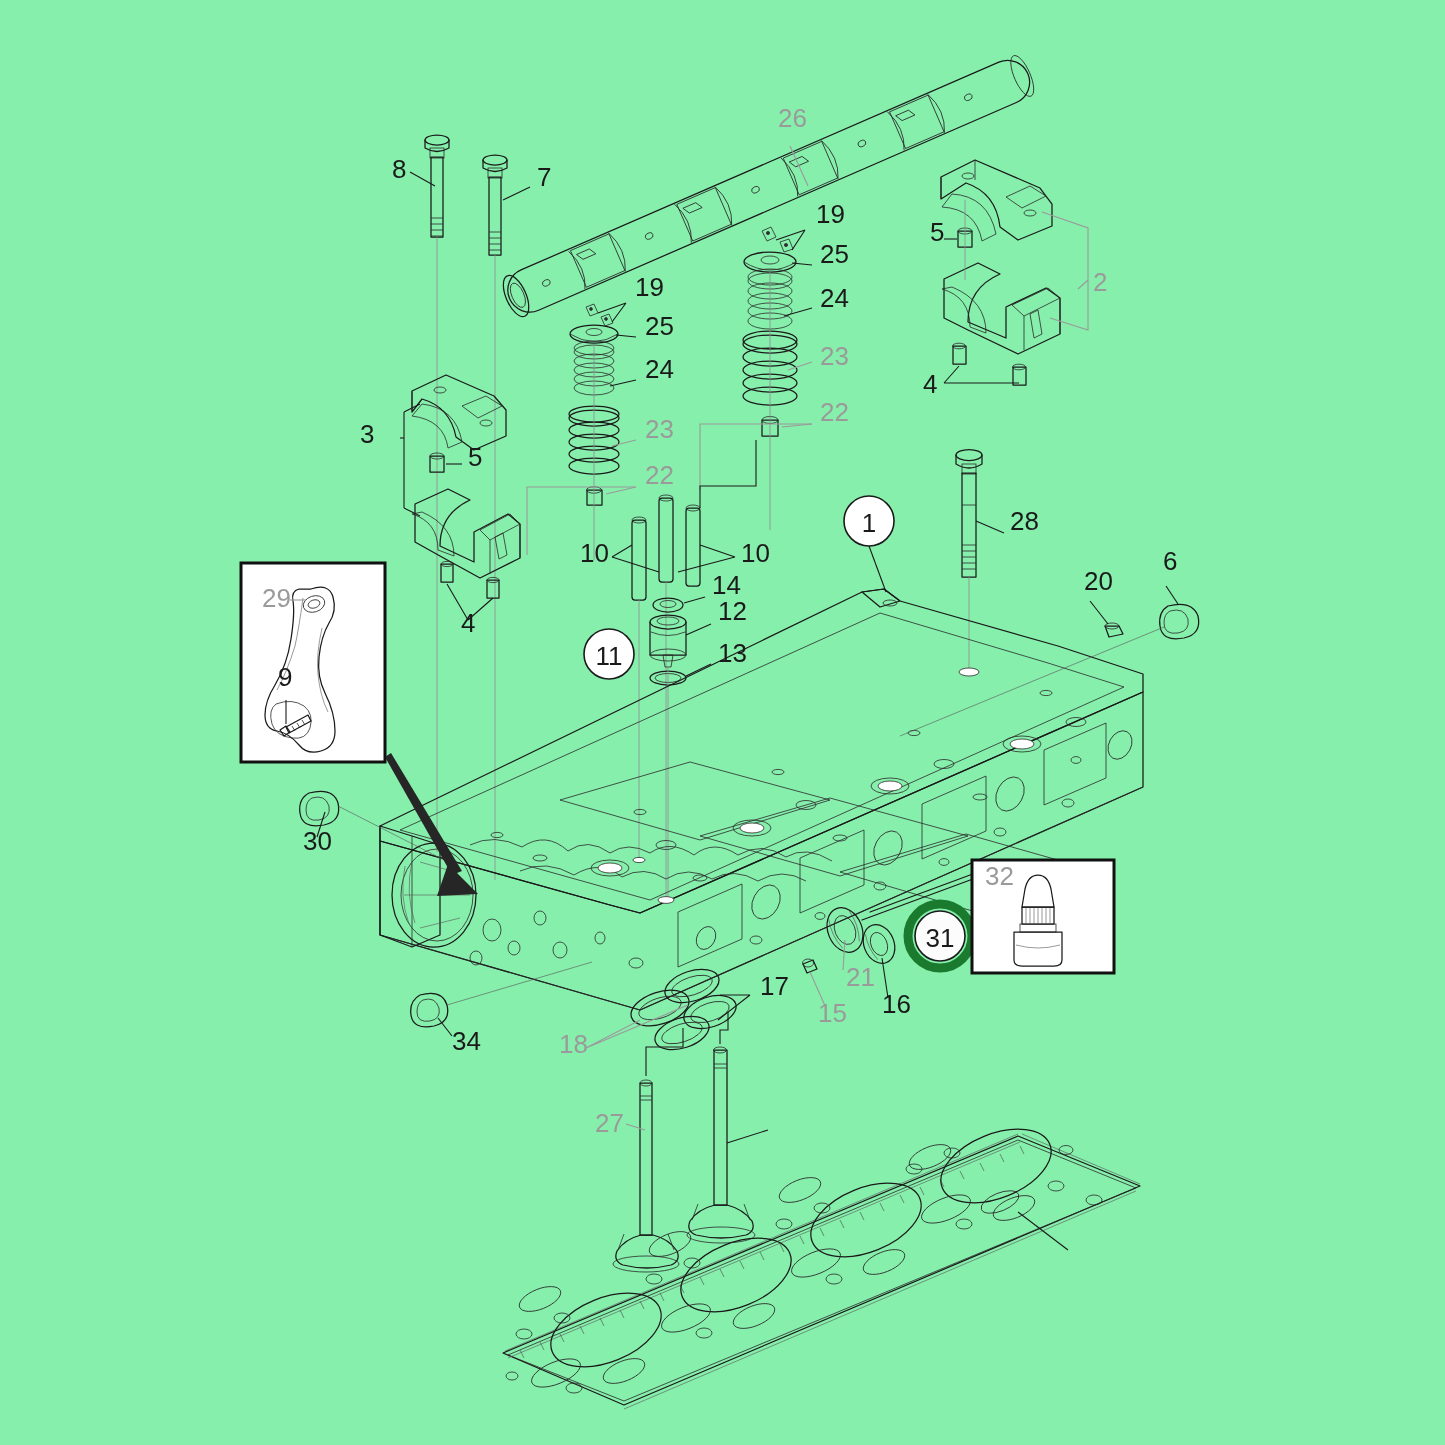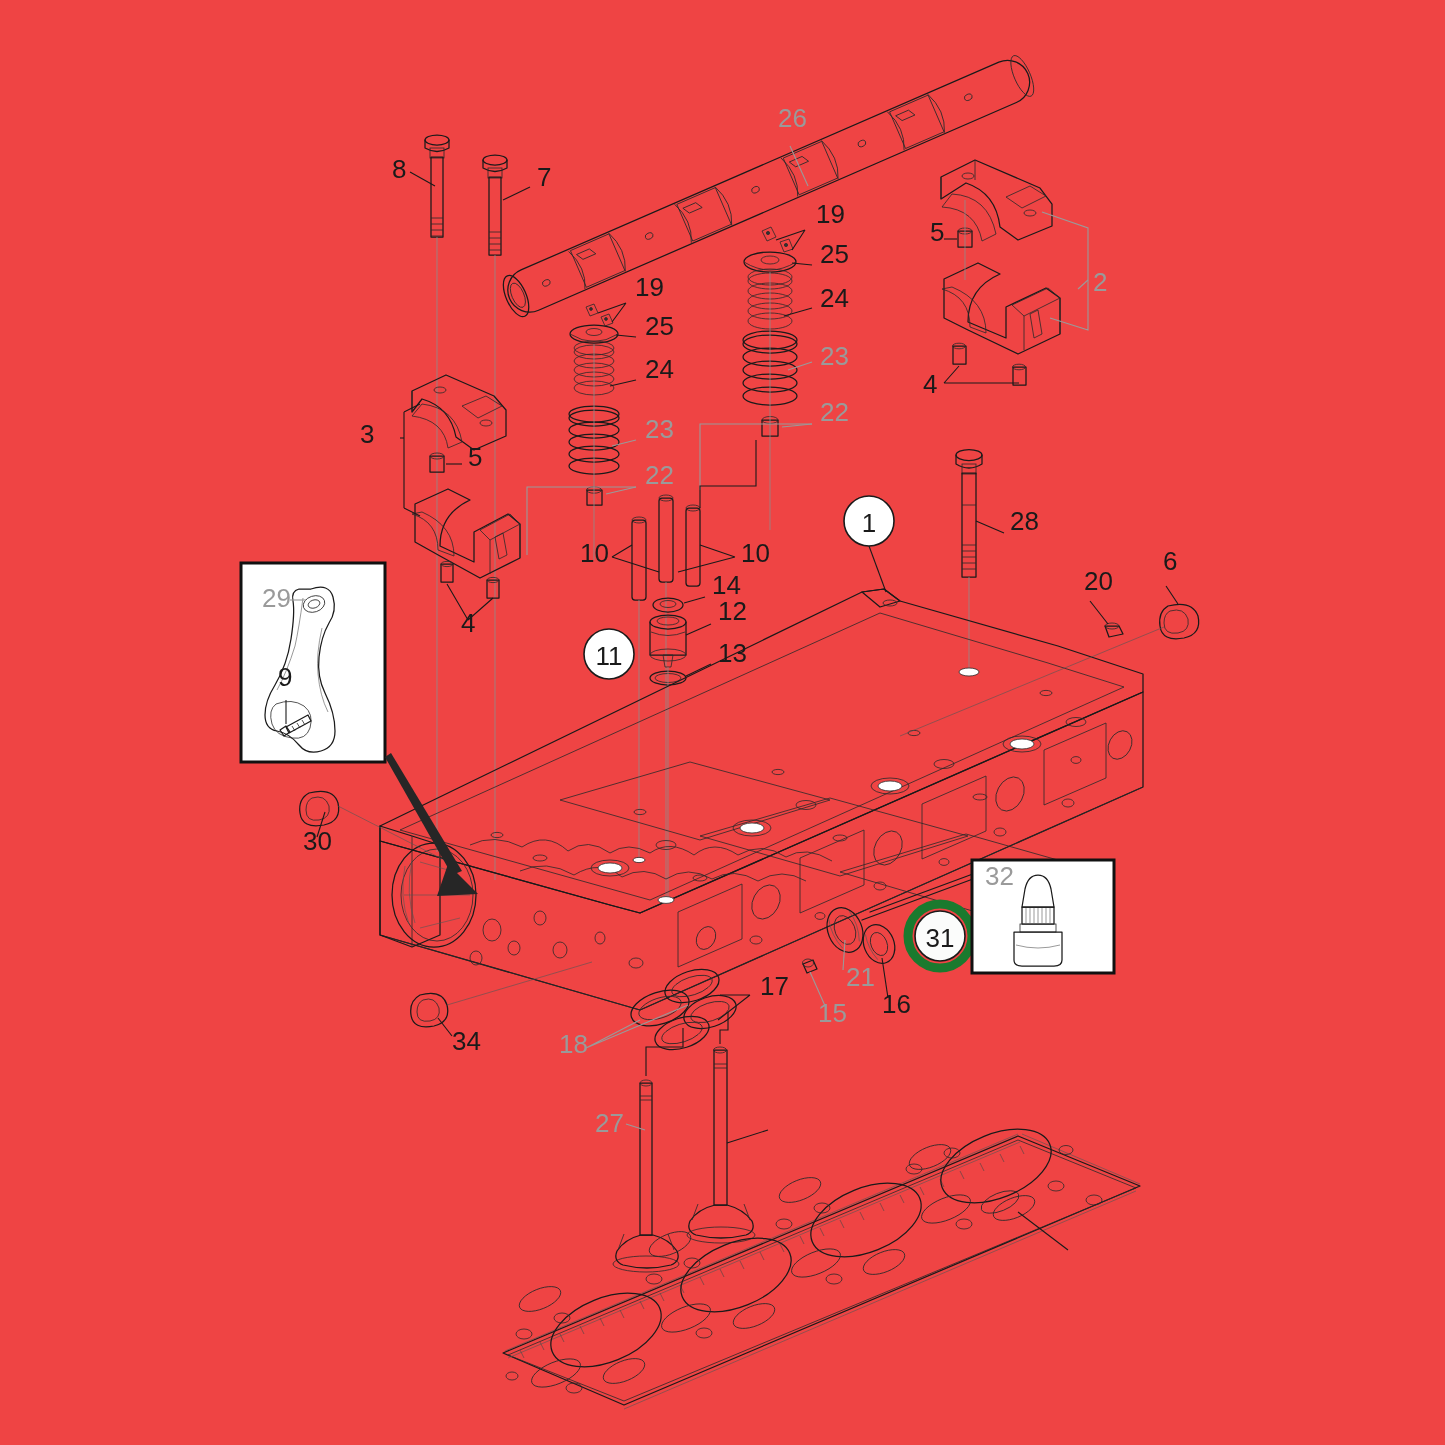--- a/index.html
+++ b/index.html
@@ -1,19 +1,19 @@
 <!DOCTYPE html>
 <html><head>
 <meta charset="utf-8">
 <title>Cylinder Head Exploded Parts Diagram</title>
 <style>
   html,body{margin:0;padding:0;background:#ffffff;}
   body{width:1445px;height:1445px;overflow:hidden;
        font-family:"Liberation Sans", sans-serif;}
-  #stage{position:relative;width:1445px;height:1445px;background:#ef4444;}
+  #stage{position:relative;width:1445px;height:1445px;background:#86efac;}
   svg#diagram{position:absolute;left:0;top:0;width:1445px;height:1445px;}
 
   .lbl{font-family:"Liberation Sans", sans-serif;font-size:26px;fill:#1a1a1a;}
   .lbl-gray{font-family:"Liberation Sans", sans-serif;font-size:26px;fill:#9a9a9a;}
   .lead{stroke:#1a1a1a;stroke-width:1.1;fill:none;}
   .lead-gray{stroke:#9a9a9a;stroke-width:1.1;fill:none;}
 
   .ln{stroke:#1a1a1a;fill:none;stroke-width:1.25;stroke-linejoin:round;stroke-linecap:round;}
   .ln-thin{stroke:#2a2a2a;fill:none;stroke-width:0.8;}
   .ln-hair{stroke:#555;fill:none;stroke-width:0.6;}

